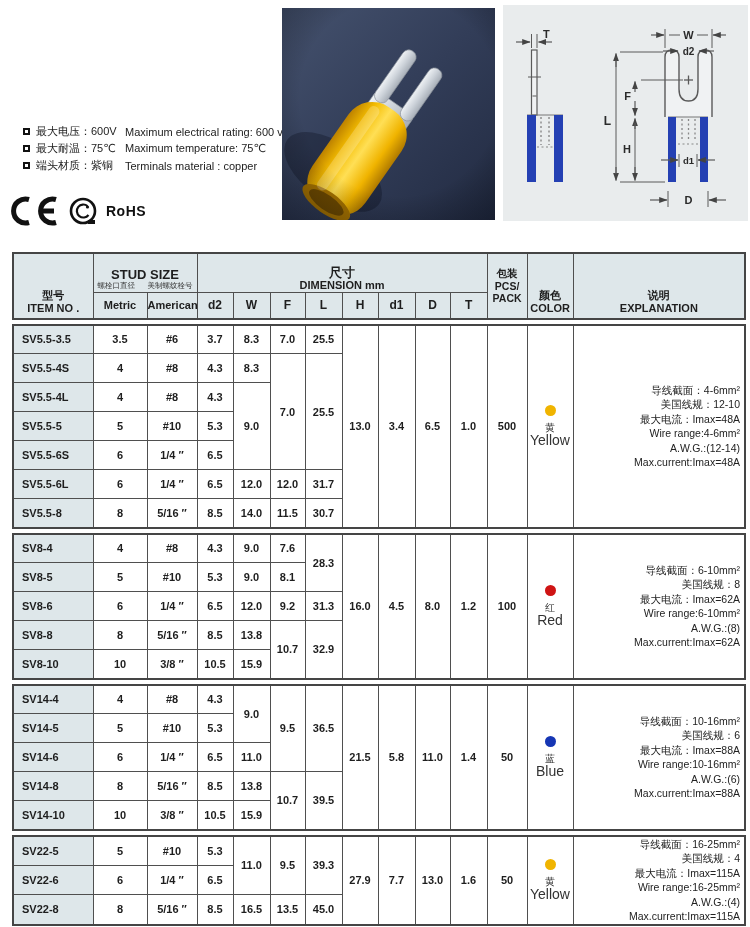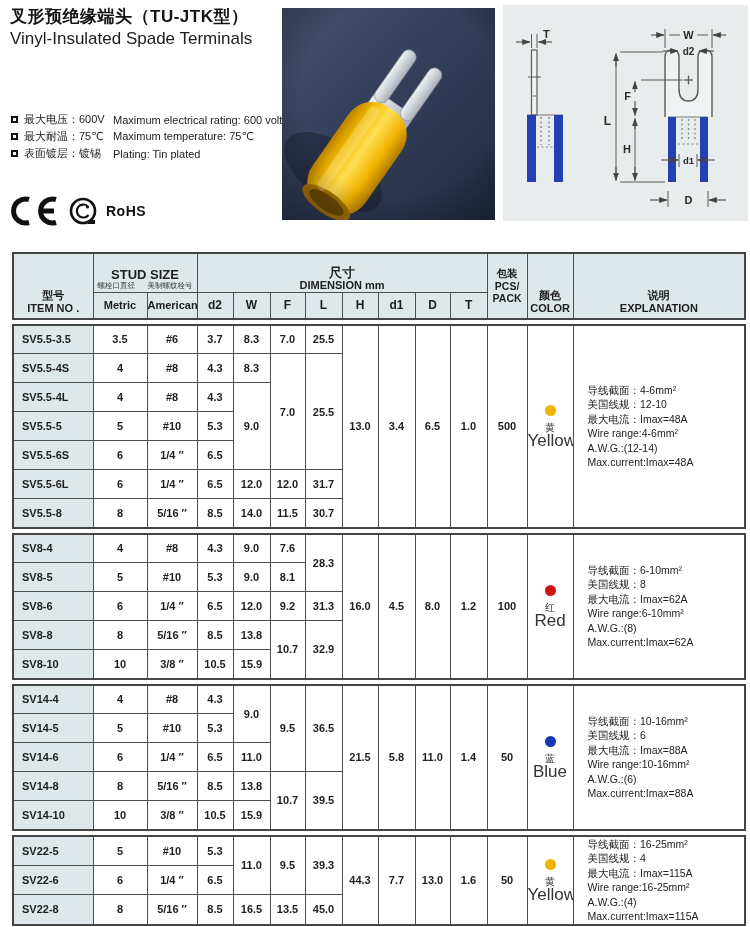--- a/index.html
+++ b/index.html
@@ -5,21 +5,21 @@
   html,body{margin:0;padding:0;}
   body{
     width:750px;height:927px;background:#ffffff;overflow:hidden;
     font-family:"Liberation Sans","DejaVu Sans",sans-serif;
     -webkit-font-smoothing:antialiased;
   }
   .top{position:relative;height:252px;}
   .title{position:absolute;left:10px;top:5px;}
   .title-cn{font-size:17px;font-weight:700;color:#141414;letter-spacing:.5px;}
   .title-en{font-size:17px;font-weight:400;color:#1c1c1c;margin-top:1px;}
-  ul.specs{position:absolute;left:10px;top:110px;margin:1px;padding:0;list-style:none;}
+  ul.specs{position:absolute;left:10px;top:110px;margin:13px;padding:0;list-style:none;}
   ul.specs li{display:flex;align-items:center;height:17px;font-size:11px;color:#222;}
   .bullet{width:7px;height:7px;background:#111;display:inline-block;margin-right:6px;position:relative;flex:0 0 7px;}
   .bullet::after{content:"";position:absolute;left:2px;top:2px;width:3px;height:3px;background:#fff;}
   .spec-cn{width:89px;}
   .certs{position:absolute;left:8px;top:195px;display:flex;align-items:center;gap:8px;}
   .rohs{font-size:14px;font-weight:700;color:#101010;letter-spacing:.5px;}
   .photo{position:absolute;left:282px;top:8px;width:213px;height:212px;}
   .diagram{position:absolute;left:503px;top:5px;width:245px;height:216px;background:#e9eced;}
   .tables{margin-left:12px;width:732px;}
   table.tbl{border-collapse:collapse;table-layout:fixed;width:732px;margin:0 0 4px 0;border:2px solid #454545;}
@@ -29,52 +29,48 @@
   .hrow1{height:28px;}
   .hrow2{height:26px;}
   .h-cn{font-size:11px;line-height:13px;margin-top:32px;}
   .h-en{font-size:11px;line-height:13px;text-align:center;}
   .h-sm{font-size:13px;line-height:12px;margin-top:13px;}
   .stud-sub{display:flex;justify-content:space-between;padding:0 4px;font-size:7.5px;font-weight:400;line-height:9px;color:#333;}
   .dimrow th{font-size:12px;}
   .pack3{line-height:12.5px;font-size:10.5px;}
   .grp tr{height:29px;}
   td.item{text-align:left;padding-left:8px;background:#dee7ea;}
-  td.expl{text-align:left;padding:0 4px 0 14px;font-weight:400;font-size:10.5px;color:#222;}
+  td.expl{text-align:right;padding:0 4px 0 14px;font-weight:400;font-size:10.5px;color:#222;}
   td.expl div{line-height:14.5px;}
   td.color-cell{font-weight:400;}
   .dot{display:inline-block;width:11px;height:11px;border-radius:50%;background:#999;}
   .color-cn{font-size:10px;line-height:12px;margin-top:4px;color:#333;}
-  .color-en{font-size:17px;line-height:13px;color:#333;}
+  .color-en{font-size:14px;line-height:13px;color:#333;}
   svg text{font-family:"Liberation Sans","DejaVu Sans",sans-serif;}
 </style>
 </head>
 <body>
 
 <div class="top">
-  <div class="title">
-    <div class="title-cn">叉形预绝缘端头（TU-JTK型）</div>
-    <div class="title-en">Vinyl-Insulated Spade Terminals</div>
-  </div>
 
   <ul class="specs">
     <li>
         <span class="bullet"></span>
         <span class="spec-cn">最大电压：600V</span>
         <span class="spec-en">Maximum electrical rating: 600 volts</span>
       </li>
     <li>
         <span class="bullet"></span>
         <span class="spec-cn">最大耐温：75℃</span>
         <span class="spec-en">Maximum temperature: 75℃</span>
       </li>
     <li>
         <span class="bullet"></span>
-        <span class="spec-cn">表面镀层：镀锡</span>
-        <span class="spec-en">Plating: Tin plated</span>
+        <span class="spec-cn">端头材质：紫铜</span>
+        <span class="spec-en">Terminals material : copper</span>
       </li>
   </ul>
 
   <div class="certs">
     <svg width="52" height="32" viewBox="0 0 52 32">
       <path d="M 21 4.5 A 12 12 0 1 0 21 27.5" fill="none" stroke="#111" stroke-width="5"></path>
       <path d="M 48 4.5 A 12 12 0 1 0 48 27.5" fill="none" stroke="#111" stroke-width="5"></path>
       <line x1="34" y1="16" x2="46" y2="16" stroke="#111" stroke-width="5"></line>
     </svg>
     <svg width="30" height="30" viewBox="0 0 30 30">
@@ -542,21 +538,21 @@
     </colgroup>
     <tbody>
         <tr>
       <td class="item">SV22-5</td>
       <td>5</td>
       <td>#10</td>
       <td>5.3</td>
       <td rowspan="2">11.0</td>
       <td rowspan="2">9.5</td>
       <td rowspan="2">39.3</td>
-      <td rowspan="3">44.3</td>
+      <td rowspan="3">27.9</td>
       <td rowspan="3">7.7</td>
       <td rowspan="3">13.0</td>
       <td rowspan="3">1.6</td>
       <td rowspan="3">50</td>
       <td rowspan="3" class="color-cell">
         <span class="dot" style="background: rgb(240, 180, 0);"></span>
         <div class="color-cn">黄</div>
         <div class="color-en">Yellow</div>
       </td>
       <td rowspan="3" class="expl">

